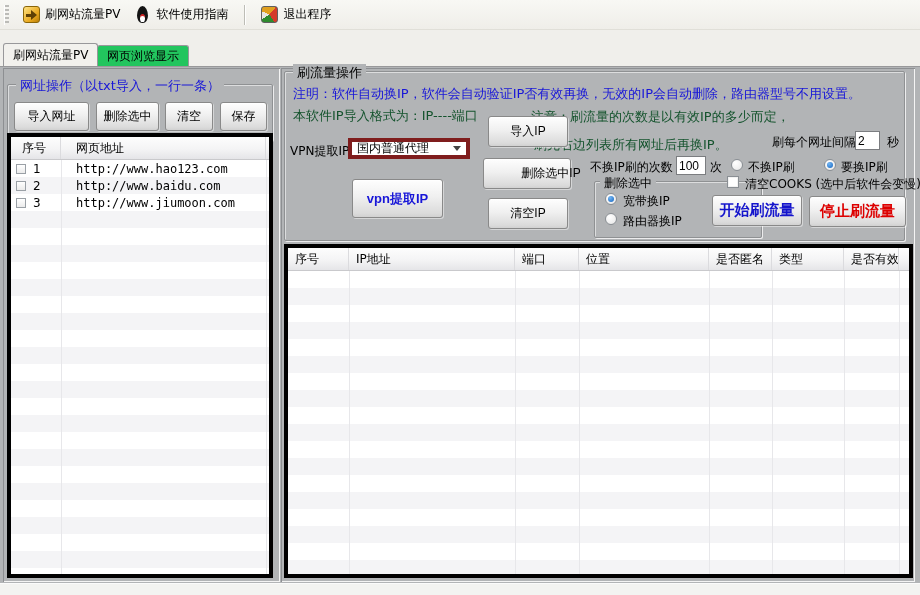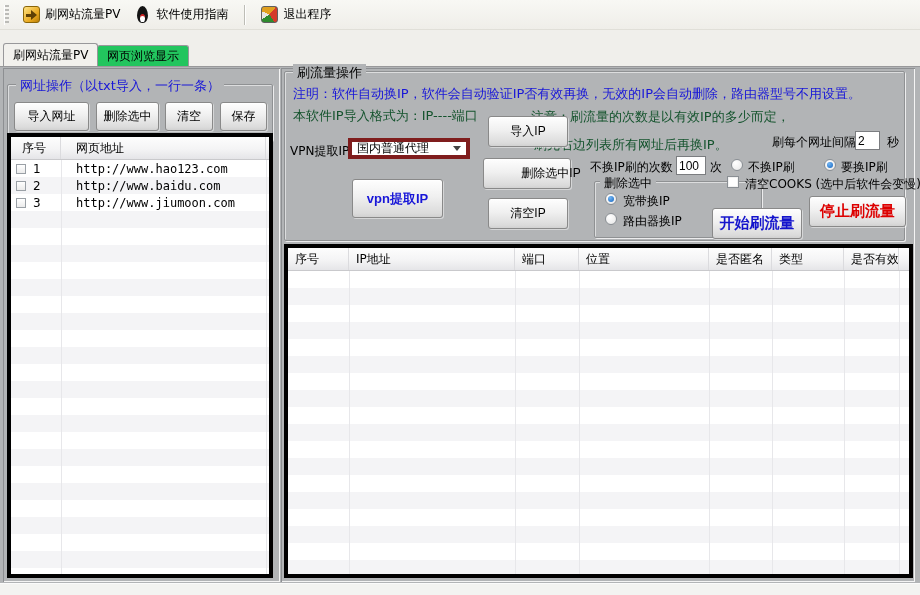--- a/index.html
+++ b/index.html
@@ -118,21 +118,21 @@
            background:radial-gradient(circle at 35% 30%,#72b6f4,#1565c0); }
   .r1-c { left:446px; top:87px; }  .r1-l { left:463px; top:87px; }
   .r2-c { left:539px; top:87px; }  .r2-l { left:556px; top:87px; }
   .g-net { left:309px; top:109px; width:168px; height:57px; }
   .g-net .glabel { font-size:12px; top:-7px; left:5px; }
   .rn1-c { left:10px; top:11px; }  .rn1-l { left:28px; top:11px; }
   .rn2-c { left:10px; top:31px; }  .rn2-l { left:28px; top:31px; }
   .chk { position:absolute; left:442px; top:104px; width:12px; height:12px;
          border:1px solid #8a8f94; background:#ffffff; box-shadow:inset 0 0 0 1px #f2f2f2; }
   .l-cooks { left:460px; top:104px; }
-  .b-start { left:427px; top:136px; width:90px; height:31px; color:#1414cc; font-weight:bold; font-size:15px; }
+  .b-start { left:427px; top:123px; width:90px; height:31px; color:#1414cc; font-weight:bold; font-size:15px; }
   .b-stop  { left:524px; top:124px; width:97px; height:31px; color:#dd0000; font-weight:bold; font-size:15px; }
 
   .tbl-right { left:284px; top:177px; width:629px; height:334px; }
   .tbl-right .th { padding-left:7px; }
   .tbl-right .th.c0 { width:61px; }
   .tbl-right .th.c1 { width:166px; }
   .tbl-right .th.c2 { width:64px; }
   .tbl-right .th.c3 { width:130px; }
   .tbl-right .th.c4 { width:63px; }
   .tbl-right .th.c5 { width:72px; }

